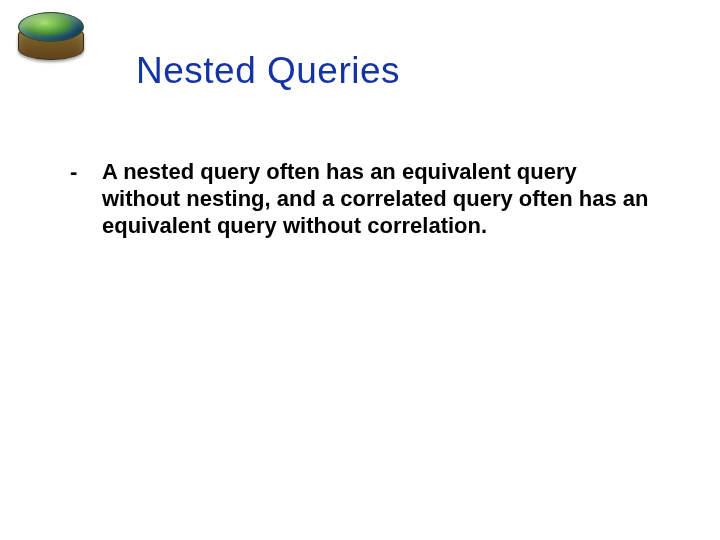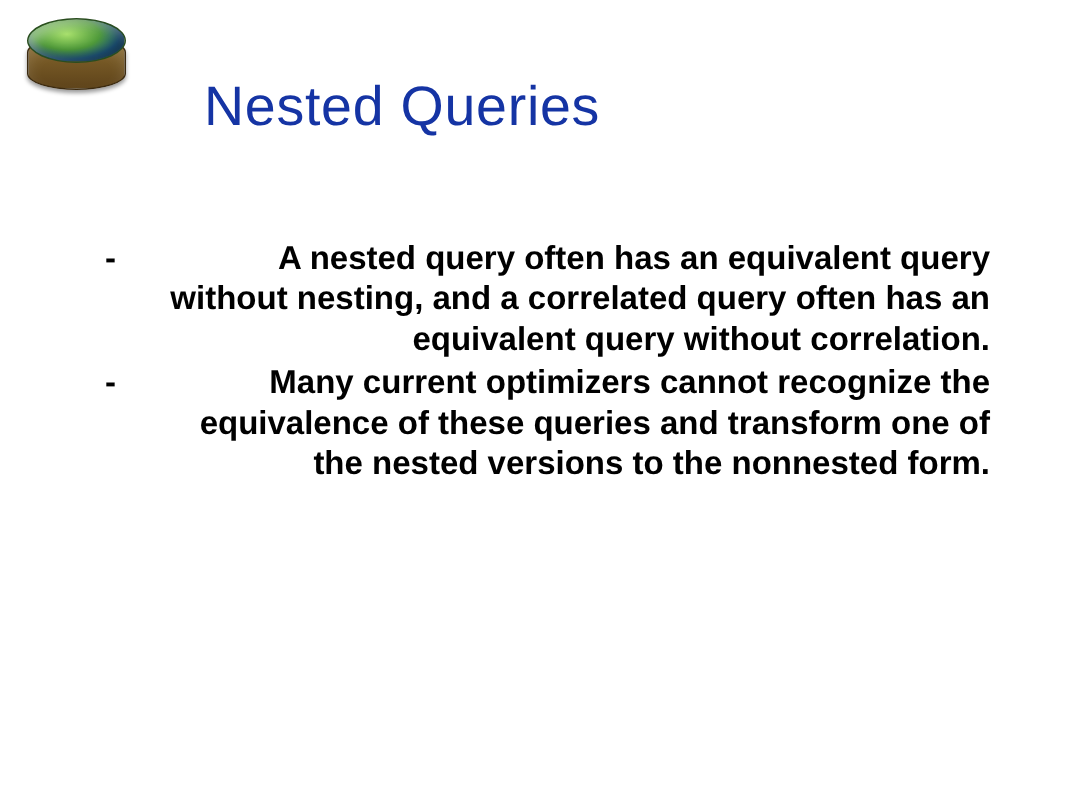--- a/index.html
+++ b/index.html
@@ -68,21 +68,20 @@
     padding: 0;
   }
   ul.bullets > li {
     position: relative;
     padding-left: 40px;
     margin: 0 0 2px 0;
     font-size: 22px;
     line-height: 27px;
     font-weight: bold;
     color: #000;
-    text-align: right;
   }
   ul.bullets > li::before {
     content: "-";
     position: absolute;
     left: 8px;
     top: 0;
     font-weight: bold;
   }
 </style>
 </head>
@@ -93,17 +92,16 @@
   <div class="logo">
     <div class="disk"></div>
     <div class="top"></div>
   </div>
 
   <div class="title">Nested Queries</div>
 
   <div class="content">
     <ul class="bullets">
       <li>A nested query often has an equivalent query without nesting, and a correlated query often has an equivalent query without correlation.</li>
-      <li> Many current optimizers cannot recognize the equivalence of these queries and transform one of the nested versions to the nonnested form.</li>
     </ul>
   </div>
 
 </div>
 
 </body></html>

